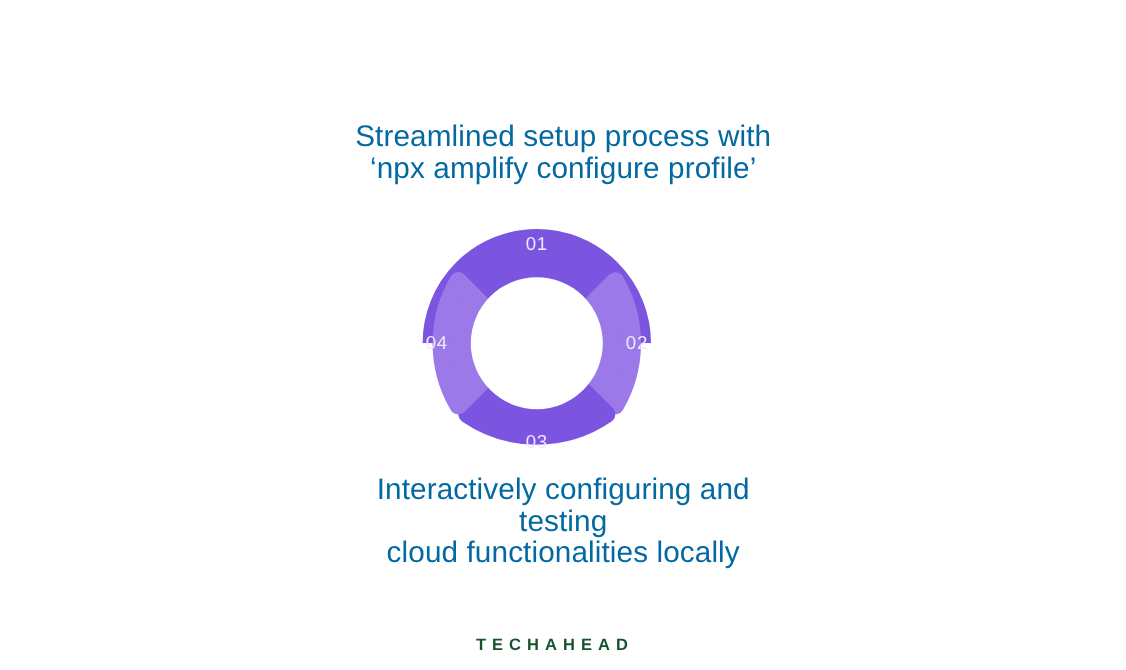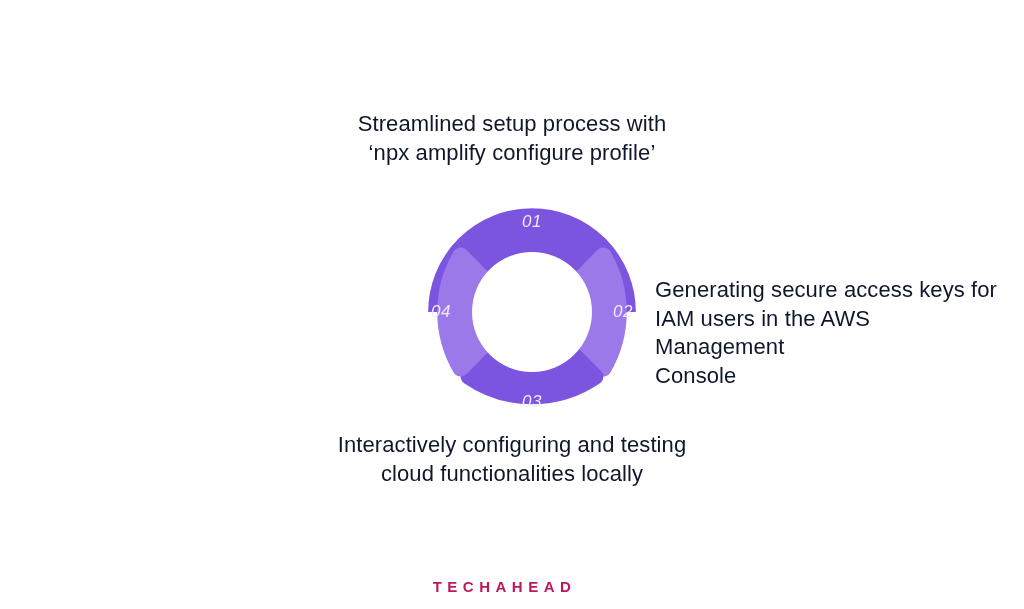--- a/index.html
+++ b/index.html
@@ -19,45 +19,44 @@
 
   .canvas {
     position: absolute;
     inset: 0;
     background: #ffffff;
   }
 
   
   .donut-wrap {
     position: absolute;
-    left: 412px;
+    left: 368px;
     top: 192px;
     width: 240px;
     height: 240px;
-    font-style: italic;
   }
   .donut-svg {
     display: block;
     width: 240px;
     height: 240px;
     overflow: visible;
   }
   .seg-number {
     font-family: "Liberation Sans", "DejaVu Sans", sans-serif;
     font-size: 17px;
     font-weight: 400;
     fill: #efe9fb;
     letter-spacing: 0.6px;
   }
 
   
   .label {
     position: absolute;
-    color: #0f172a;
-    font-size: 22px;
+    color: #0369a1;
+    font-size: 27px;
     line-height: 28.5px;
     font-weight: 400;
     letter-spacing: 0.1px;
     white-space: pre-line;
   }
   .label-top {
     left: 300px;
     top: 110px;
     width: 424px;
     text-align: center;
@@ -81,21 +80,21 @@
     text-align: right;
   }
 
   
   .brand {
     position: absolute;
     left: 0;
     right: 15px;
     bottom: 14px;
     text-align: center;
-    color: #be185d;
+    color: #14532d;
     font-size: 15px;
     font-weight: 700;
     letter-spacing: 5.5px;
     font-family: "Liberation Sans", "DejaVu Sans", sans-serif;
   }
 </style>
 </head>
 <body>
 
 <div class="canvas">
@@ -156,23 +155,20 @@
       <text class="seg-number" x="120" y="31" text-anchor="middle" dominant-baseline="middle">01</text>
       <text class="seg-number" x="211" y="121" text-anchor="middle" dominant-baseline="middle">02</text>
       <text class="seg-number" x="120" y="211" text-anchor="middle" dominant-baseline="middle">03</text>
       <text class="seg-number" x="29" y="121" text-anchor="middle" dominant-baseline="middle">04</text>
     </svg>
   </div>
 
   <div class="label label-top">Streamlined setup process with
 ‘npx amplify configure profile’</div>
 
-  <div class="label label-right">Generating secure access keys for
-IAM users in the AWS Management
-Console</div>
 
   <div class="label label-bottom">Interactively configuring and testing
 cloud functionalities locally</div>
 
 
   <div class="brand">TECHAHEAD</div>
 
 </div>
 
 </body></html>

